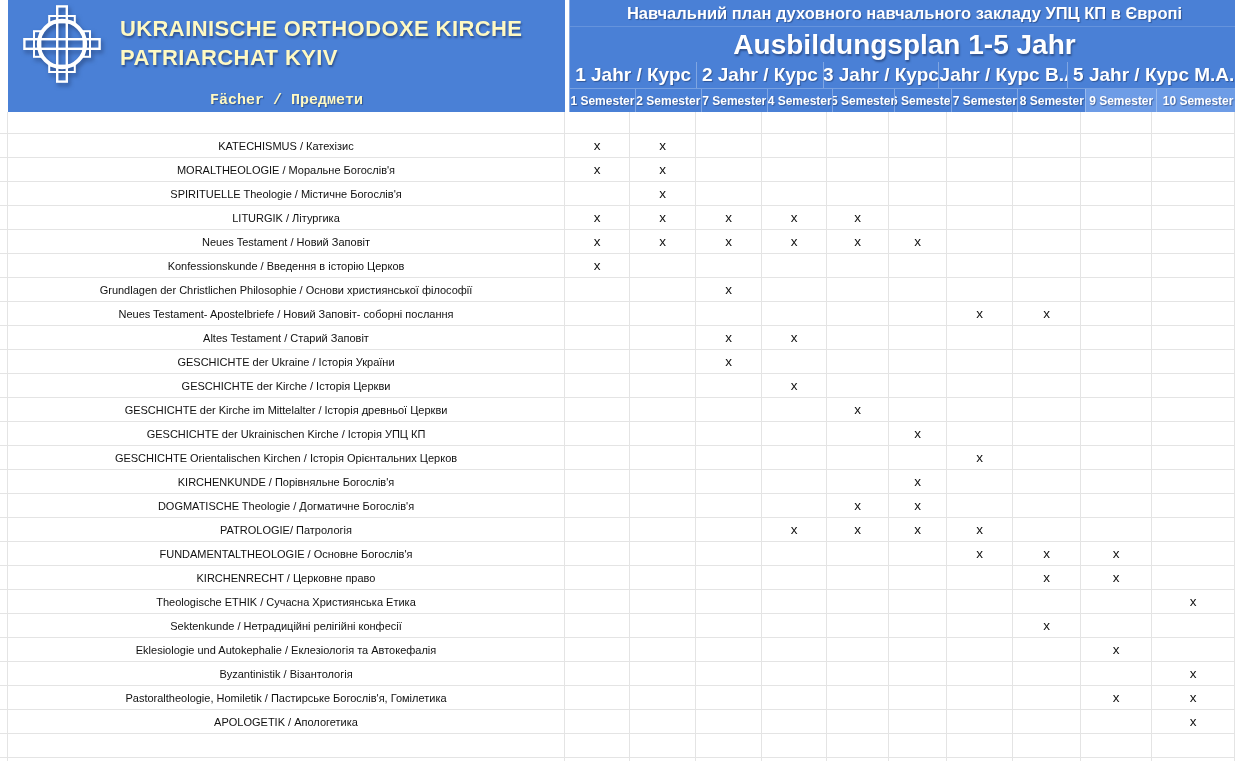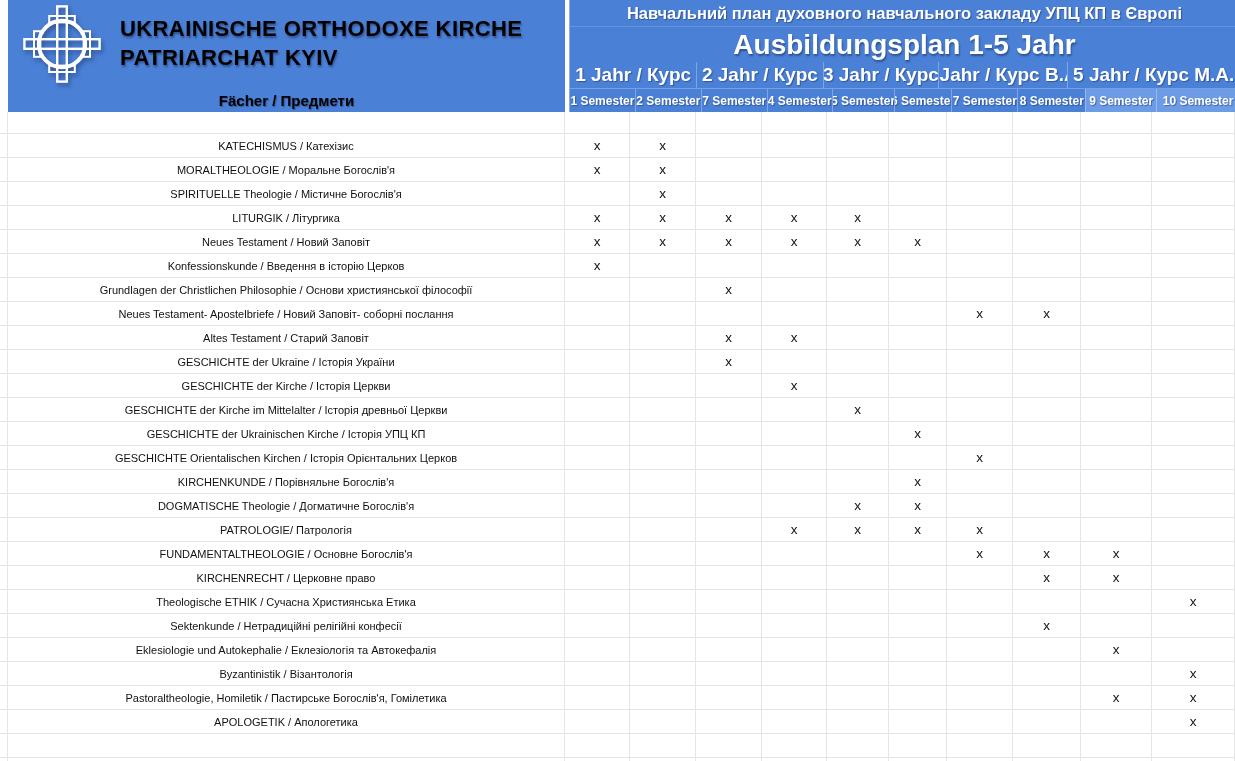--- a/index.html
+++ b/index.html
@@ -4,32 +4,32 @@
 <style>
   * { margin:0; padding:0; box-sizing:border-box; }
   html,body { background:#fff; }
   .screen {
     position:relative; width:1235px; height:761px; overflow:hidden;
     background:#fff; font-family:"Liberation Sans", sans-serif;
   }
   
   .left-block {
     position:absolute; left:8px; top:0; width:557px; height:112px;
-    background:var(--header-blue, #4a80d6); color:#000000;
+    background:var(--header-blue, #4a80d6); color:#fef9c3;
   }
   .org-area { height:88px; display:flex; align-items:center; }
   .logo { width:88px; height:80px; margin-left:10px; flex:0 0 auto;
           filter:drop-shadow(2px 3px 2px rgba(25,45,90,.55)); }
   .org-name {
     margin-left:14px; font-weight:bold; font-size:22px; line-height:1.3;
     letter-spacing:.4px; text-shadow:1px 2px 2px rgba(25,45,90,.55); white-space:nowrap;
   }
   .faecher {
     height:24px; display:flex; align-items:center; justify-content:center;
-    font-weight:bold; font-size:15px; text-shadow:1px 1px 1px rgba(25,45,90,.5);
+    font-weight:bold; font-size:15px; text-shadow:1px 1px 1px rgba(25,45,90,.5);font-family:Liberation Mono, monospace;
   }
   .right-block {
     position:absolute; left:569px; top:0; width:670px; height:112px;
     background:var(--header-blue, #4a80d6); color:#fff;
     border-left:1px solid rgba(255,255,255,.35);
   }
   .plan-title-ua {
     height:27px; display:flex; align-items:center; justify-content:center;
     font-weight:bold; font-size:16.5px; text-shadow:1px 1px 1px rgba(25,45,90,.5);
     border-bottom:1px solid rgba(255,255,255,.15); white-space:nowrap;

